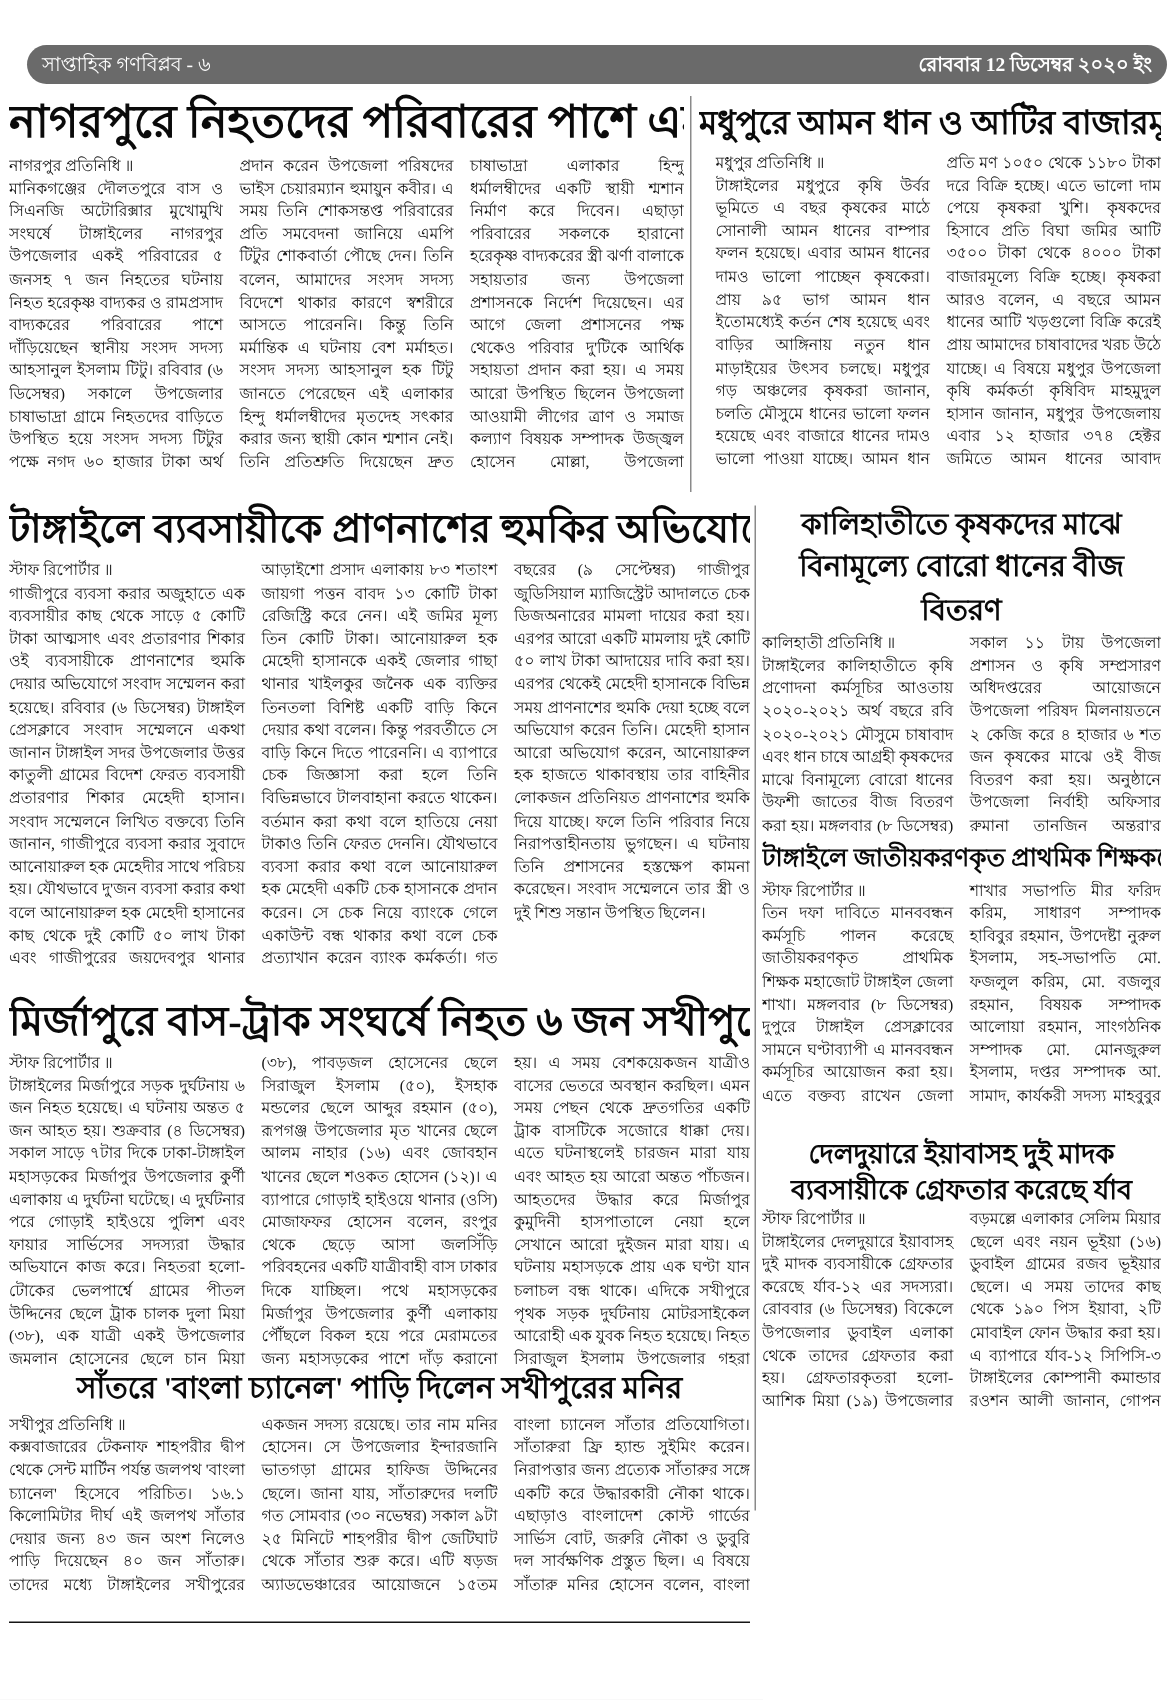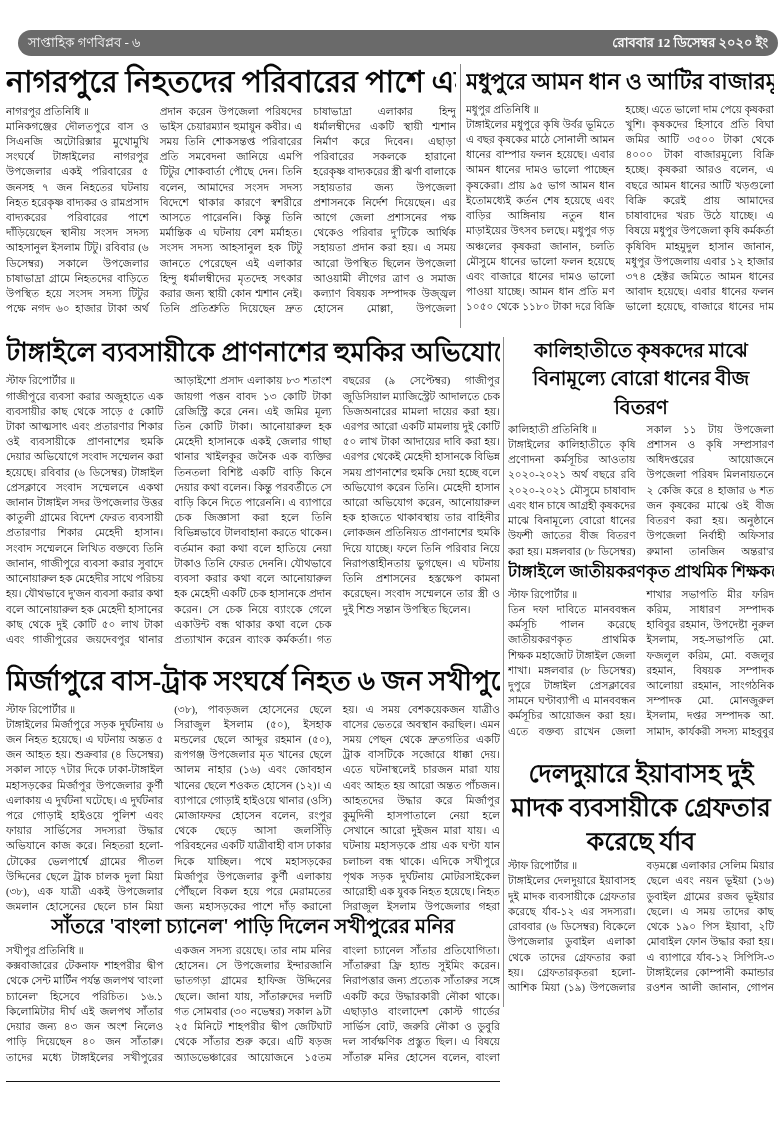--- a/index.html
+++ b/index.html
@@ -22,32 +22,32 @@
   .cols2{column-count:2;column-gap:11px;}
   .cols3{column-count:3;column-gap:11px;}
   .vr{position:absolute;width:1px;background:#8a8a8a;}
   .d-bottom{border-bottom:1px solid #151515;}
   
   #a1{left:6px;top:60px;width:450px;height:272px;}
   #a1 .hl{font-size:30px;line-height:1.45;}
   #a1 .flow{height:218px;}
   #a2{left:466px;top:62px;width:308px;height:268px;}
   #a2 .hl{font-size:22px;line-height:1.8;}
-  #a2 .flow{height:222px;}
+  #a2 .flow{height:222px;margin-left:11px;}
   #b1{left:6px;top:333px;width:494px;height:326px;}
   #b1 .hl{font-size:26px;line-height:1.55;}
   #b1 .flow{height:280px;}
   #b2{left:508px;top:337px;width:266px;height:218px;}
   #b2 .hl{font-size:19.5px;line-height:1.45;}
   #b2 .flow{height:152px;}
   #b3{left:508px;top:557px;width:266px;height:198px;}
   #b3 .hl{font-size:16.5px;line-height:1.8;}
   #b3 .flow{height:164px;}
   #b4{left:508px;top:757px;width:266px;height:250px;}
-  #b4 .hl{font-size:25px;line-height:1.35;}
+  #b4 .hl{font-size:18px;line-height:1.35;}
   #b4 .flow{height:138px;}
   #c1{left:6px;top:661px;width:494px;height:270px;}
   #c1 .hl{font-size:27px;line-height:1.5;}
   #c1 .flow{height:224px;}
   #d1{left:6px;top:909px;width:494px;height:173px;padding-bottom:2px;}
   #d1 .hl{font-size:20px;line-height:1.7;}
   #d1 .flow{height:134px;}
 </style>
 </head>
 <body>

